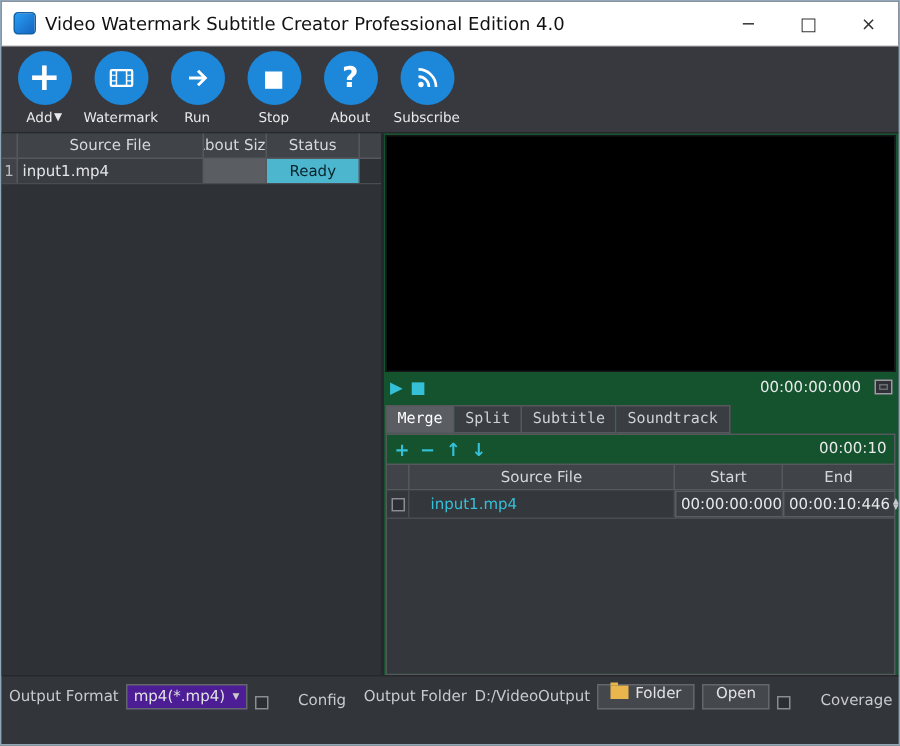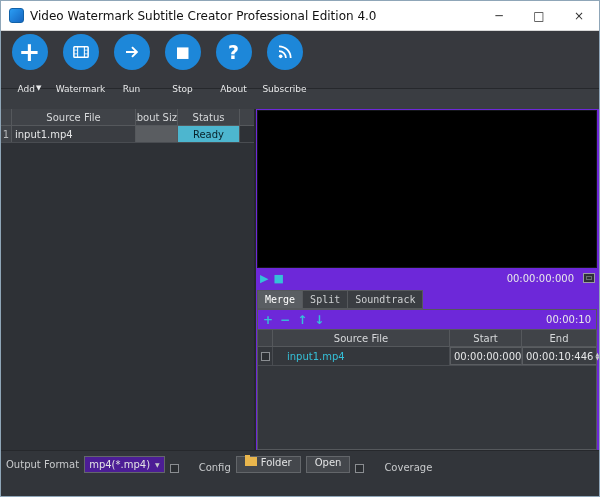--- a/index.html
+++ b/index.html
@@ -21,24 +21,24 @@
     justify-content:center; font-size:12px; color:#333; cursor:default;}
   
   .toolbar{ height:58px; background:#37393e; flex:none; display:flex;
     align-items:flex-start; padding:3px 0 0 6px; gap:6px; border-bottom:1px solid #26282c;}
   .tool{ width:45px; display:flex; flex-direction:column; align-items:center; cursor:default;}
   .circle{ width:36px; height:36px; border-radius:50%; background:#1d87d9;
     color:#fff; display:flex; align-items:center; justify-content:center; flex:none;}
   .circle .glyph-plus{ font-size:26px; font-weight:bold; line-height:26px;}
   .circle .glyph-stop{ font-size:15px;}
   .circle .glyph-q{ font-size:19px; font-weight:bold;}
-  .tool-label{ font-size:9px; color:#e9eaeb; margin-top:14px; white-space:nowrap; display:flex; align-items:flex-start; gap:1px;}
+  .tool-label{ font-size:9px; color:#e9eaeb; margin-top:4px; white-space:nowrap; display:flex; align-items:flex-start; gap:1px;}
   .add-caret{ font-size:7px; color:#e9eaeb;}
   
-  .main{ flex:1; display:flex; min-height:0; background:#6d28d9;margin-top:20px;}
+  .main{ flex:1; display:flex; min-height:0; background:#14532d;}
   .left-panel{ width:255px; flex:none; border-right:2px solid #26282c;
     display:flex; flex-direction:column; background:#2e3136;}
   .lhead{ display:flex; height:17px; flex:none; background:#404348;
     font-size:10px; color:#d6d8da; border-bottom:1px solid #55585c;}
   .lhead .c, .lrow .c{ display:flex; align-items:center; justify-content:center;
     border-right:1px solid #55585c; overflow:hidden; white-space:nowrap;}
   .c-num{ width:11px; flex:none;}
   .c-file{ width:124px; flex:none;}
   .c-size{ width:42px; flex:none;}
   .c-status{ width:62px; flex:none;}
@@ -203,20 +203,21 @@
       <div class="controls-row">
         <span class="pbtn">▶</span>
         <span class="pbtn">■</span>
         <span class="timecode">00:00:00:000</span>
         <span class="snap-icon"></span>
       </div>
 
       <div class="tabs">
         <div class="tab active">Merge</div>
         <div class="tab">Split</div>
+        <div class="tab">Subtitle</div>
         <div class="tab">Soundtrack</div>
       </div>
 
       <div class="actions-row">
         <span class="act">+</span>
         <span class="act">−</span>
         <span class="act">↑</span>
         <span class="act">↓</span>
         <span class="duration">00:00:10</span>
       </div>
@@ -256,20 +257,24 @@
   <div class="bottombar">
     <span class="bb-label">Output Format</span>
     <div class="select">
       <span>mp4(*.mp4)</span>
       <span class="caret">▼</span>
     </div>
     <div class="chkgroup">
       <span class="checkbox"></span>
       <span>Config</span>
     </div>
+    <div class="path-group">
+      <span>Output Folder</span>
+      <span>D:/VideoOutput</span>
+    </div>
     <div class="btn">
       <span class="folder-icon"></span>
       <span>Folder</span>
     </div>
     <div class="btn">
       <span>Open</span>
     </div>
     <div class="chkgroup">
       <span class="checkbox"></span>
       <span>Coverage</span>

